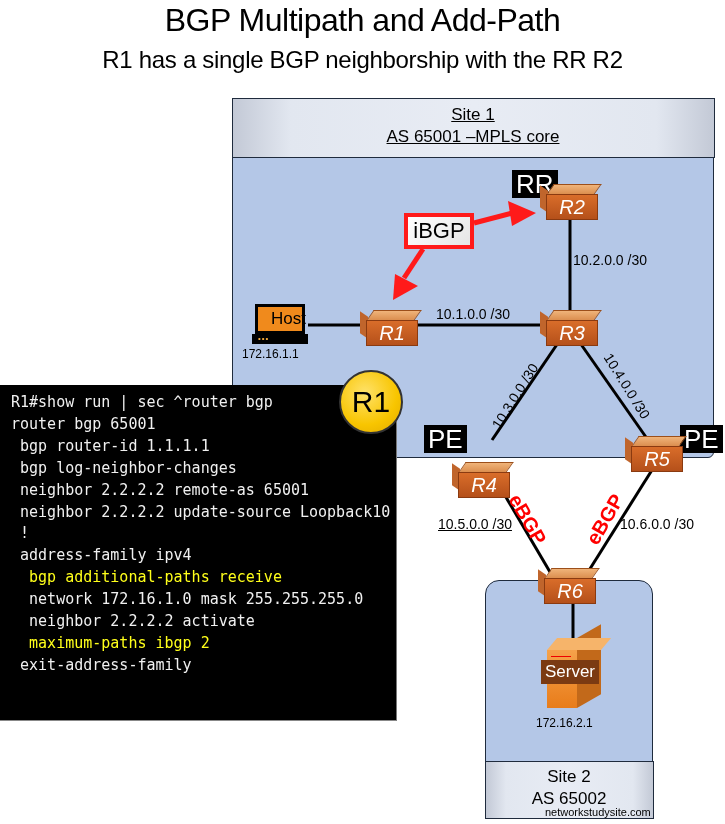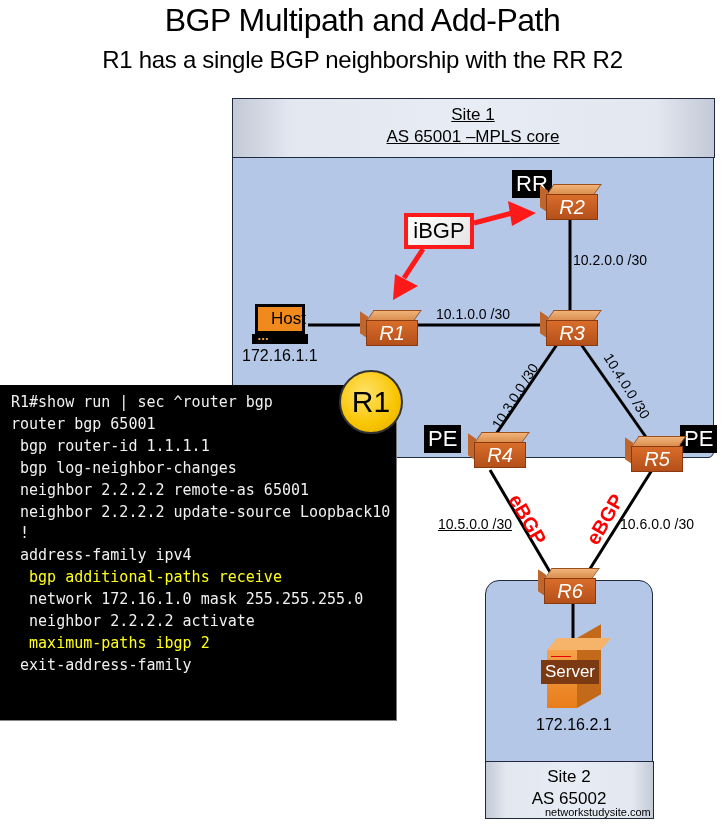--- a/index.html
+++ b/index.html
@@ -14,24 +14,24 @@
   .site-header { position:absolute; left:0; right:0; background:linear-gradient(90deg,#c3c9d6 0%,#e2e7f0 12%,#e8ecf4 50%,#e2e7f0 88%,#c3c9d6 100%); border:1.5px solid #1f2b3d; text-align:center; color:#000; box-sizing:border-box; }
   #site1 .site-header { top:-1.5px; left:-1.5px; right:-1.5px; height:60px; padding-top:5px; font-size:17px; line-height:22px;text-decoration:underline; }
   #site2 .site-header { bottom:-1.5px; left:-1.5px; right:-1.5px; height:58px; padding-top:4px; font-size:17px; line-height:22px; }
 
   svg#links { position:absolute; left:0; top:0; }
   .router { position:absolute; width:58px; height:36px; }
   .router .top { position:absolute; left:6px; top:0; width:46px; height:10px; background:linear-gradient(180deg,#f0b47a,#d98a4a); transform:skewX(-35deg); transform-origin:bottom left; border:1px solid #9c4f1a; border-bottom:none; }
   .router .front { position:absolute; left:6px; top:10px; width:50px; height:24px; background:linear-gradient(180deg,#d96d2a,#b5501a); border:1px solid #8a3a10; color:#fff; font-size:20px; text-align:center; line-height:24px;font-style:italic; }
   .router .side { position:absolute; left:0; top:4px; width:8px; height:22px; background:#c0652c; transform:skewY(35deg); }
 
-  .tag { position:absolute; background:#000; color:#fff; font-size:22px; padding:0 4px; line-height:28px; }
+  .tag { position:absolute; background:#000; color:#fff; font-size:26px; padding:0 4px; line-height:28px; }
   .net-label { position:absolute; font-size:14px; color:#000; white-space:nowrap; }
   .ebgp-label { position:absolute; font-size:20px; color:#ff0000; white-space:nowrap; font-weight:bold; }
-  .ip-label { position:absolute; font-size:16px; color:#000; }
+  .ip-label { position:absolute; font-size:12px; color:#000; }
 
   #ibgp-box { position:absolute; left:404px; top:213px; width:70px; height:36px; background:linear-gradient(135deg,#ffffff,#e5e5e5); border:4px solid #ff1a1a; box-sizing:border-box; text-align:center; line-height:28px; font-size:22px; color:#000; }
 
   #host { position:absolute; left:252px; top:304px; width:56px; height:42px; }
   #host .screen { position:absolute; left:3px; top:0; width:50px; height:30px; background:#f08a1c; border:3px solid #000; box-sizing:border-box; font-size:17px; line-height:24px; text-align:center; color:#000;padding-left:13px; }
   #host .base { position:absolute; left:0; top:30px; width:56px; height:10px; background:#000; }
   #host .dots { position:absolute; left:6px; top:31px; color:#ffb13d; font-size:8px; line-height:8px; letter-spacing:1px; }
 
   #terminal { position:absolute; left:0; top:385px; width:397px; height:336px; background:#000; border-right:1px solid #777; border-bottom:1px solid #888; font-family:"DejaVu Sans Mono", "Liberation Mono", monospace; font-size:15px; color:#f0f0f0; box-sizing:border-box; padding:7px 0 0 11px; line-height:21.9px; white-space:pre; }
   #terminal .hl { color:#ffff1a; }
@@ -97,21 +97,21 @@
 <div class="router" style="left:360px;top:310px;">
   <div class="top"></div>
     <div class="side"></div>
   <div class="front">R1</div>
 </div>
 <div class="router" style="left:540px;top:310px;">
   <div class="top"></div>
     <div class="side"></div>
   <div class="front">R3</div>
 </div>
-<div class="router" style="left:452px;top:432px;margin-left:16px;">
+<div class="router" style="left:452px;top:462px;">
   <div class="top"></div>
     <div class="side"></div>
   <div class="front">R4</div>
 </div>
 <div class="router" style="left:625px;top:436px;">
   <div class="top"></div>
     <div class="side"></div>
   <div class="front">R5</div>
 </div>
 <div class="router" style="left:538px;top:568px;">

